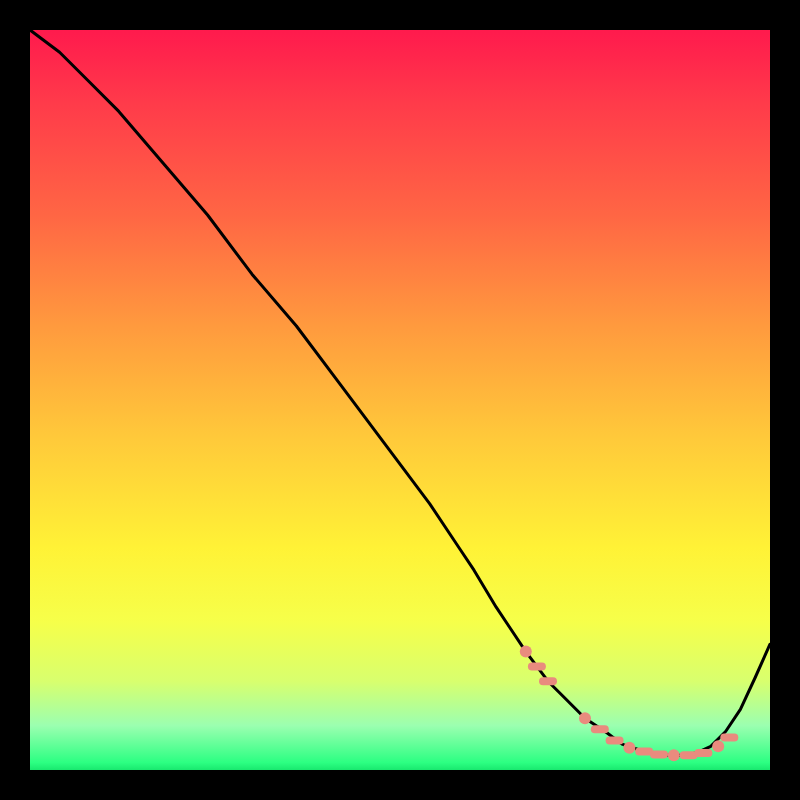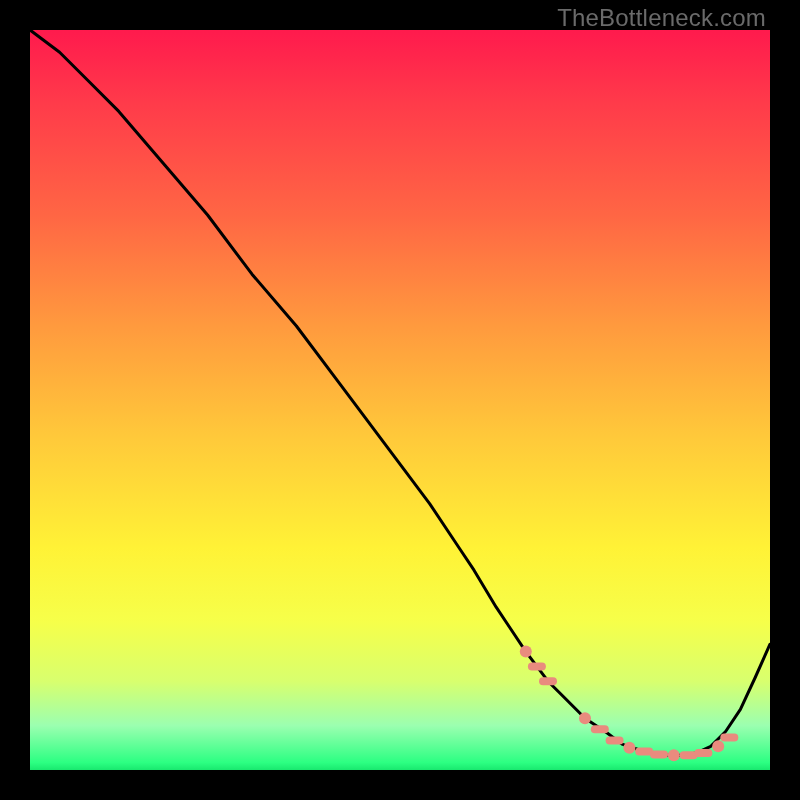--- a/index.html
+++ b/index.html
@@ -57,21 +57,20 @@
     top: 0;
     width: 740px;
     height: 740px;
     overflow: visible;
   }
 </style>
 </head>
 <body>
 
 <div class="frame">
-  <div class="watermark">TheBottleneck.com</div>
 
   <div class="plot">
     <svg class="curve" viewBox="0 0 740 740">
       <path id="series-path" fill="none" stroke="#000000" stroke-width="3" stroke-linecap="round" stroke-linejoin="round" d="M0.0 0.0 L29.6 22.2 L59.2 51.8 L88.8 81.4 L133.2 133.2 L177.6 185.0 L222.0 244.2 L266.4 296.0 L310.8 355.2 L355.2 414.4 L399.6 473.6 L429.2 518.0 L444.0 540.2 L466.2 577.2 L495.8 621.6 L518.0 651.2 L532.8 666.0 L555.0 688.2 L577.2 703.0 L592.0 714.1 L614.2 721.5 L636.4 725.2 L651.2 725.2 L666.0 723.0 L680.8 716.3 L695.6 701.5 L710.4 679.3 L725.2 647.5 L740.0 614.2"></path>
       <g id="markers-group">
           <circle cx="495.8" cy="621.6" r="6" fill="#e98b7e"></circle>
           <rect x="497.9" y="632.4" width="18" height="8" rx="4" fill="#e98b7e"></rect>
           <rect x="509.0" y="647.2" width="18" height="8" rx="4" fill="#e98b7e"></rect>
           <circle cx="555.0" cy="688.2" r="6" fill="#e98b7e"></circle>
           <rect x="560.8" y="695.3" width="18" height="8" rx="4" fill="#e98b7e"></rect>

